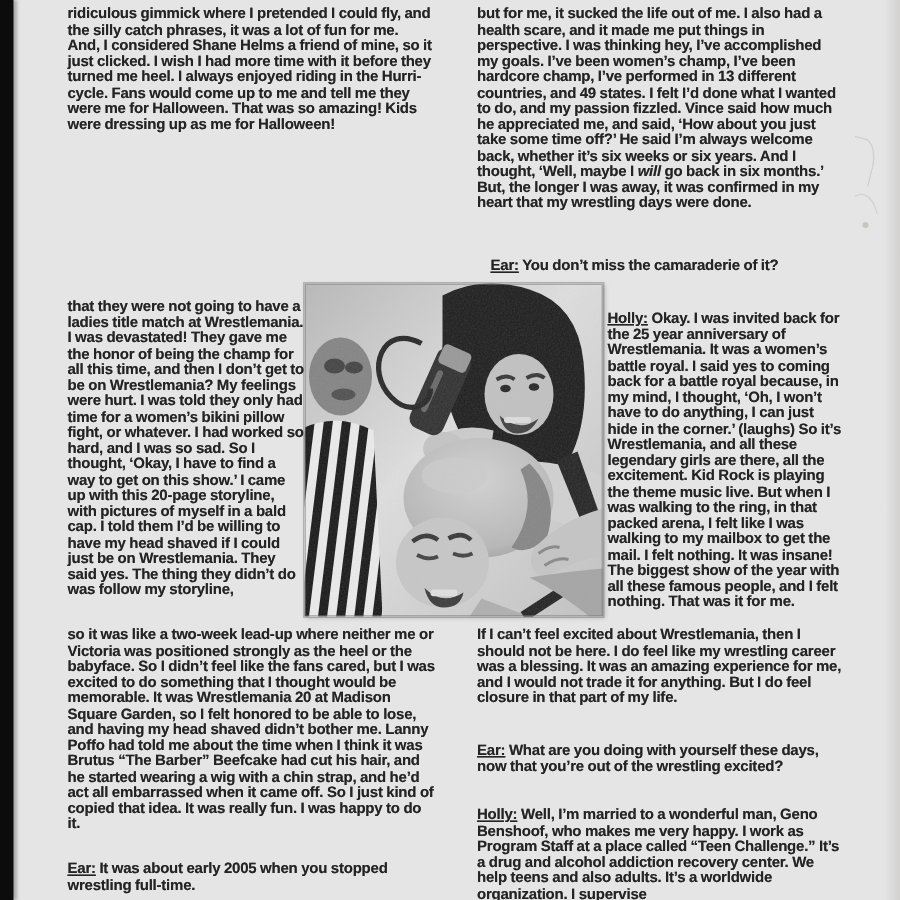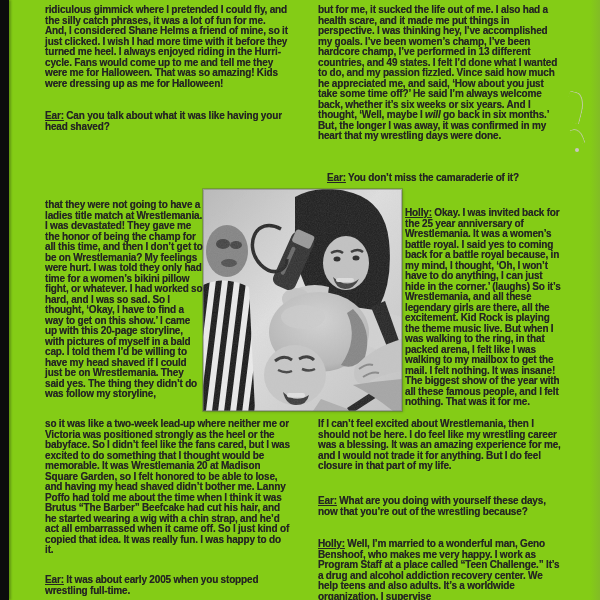--- a/index.html
+++ b/index.html
@@ -1,18 +1,18 @@
 <!DOCTYPE html>
 <html><head>
 <meta charset="utf-8">
 <style>
   html,body{margin:0;padding:0;background:#888;}
   #page{
     position:relative; width:600px; height:600px; overflow:hidden;
-    background:#84cc16;
+    background:#e5e5e5;
     font-family:"Liberation Sans","DejaVu Sans",sans-serif;
   }
   
   #left-bar{
     position:absolute; left:0; top:0; width:9px; height:600px;
     background:#0c0c0c;
     box-shadow:2px 0 2px rgba(0,0,0,.25);
   }
   
   #right-shade{
@@ -62,38 +62,37 @@
 <div id="page">
 
   <div id="left-bar"></div>
   <div id="right-shade"></div>
   <div id="wrinkle1" class="wrinkle"></div>
   <div id="wrinkle2" class="wrinkle"></div>
   <div id="wrinkle3" class="wrinkle"></div>
 
   <p class="blk" id="lp1"><span>ridiculous gimmick where I pretended I could fly, and the silly catch phrases, it was a lot of fun for me. And, I considered Shane Helms a friend of mine, so it just clicked. I wish I had more time with it before they turned me heel. I always enjoyed riding in the Hurri-cycle. Fans would come up to me and tell me they were me for Halloween. That was so amazing! Kids were dressing up as me for Halloween!</span></p>
 
-  <p class="blk" id="lp2"><span class="spk">Ear:</span><span> Can you talk about what it was like having your head shaved?</span></p>
 
 
   <p class="blk" id="lp4"><span>that they were not going to have a ladies title match at Wrestlemania. I was devastated! They gave me the honor of being the champ for all this time, and then I don’t get to be on Wrestlemania? My feelings were hurt. I was told they only had time for a women’s bikini pillow fight, or whatever. I had worked so hard, and I was so sad. So I thought, ‘Okay, I have to find a way to get on this show.’ I came up with this 20-page storyline, with pictures of myself in a bald cap. I told them I’d be willing to have my head shaved if I could just be on Wrestlemania. They said yes. The thing they didn’t do was follow my storyline,</span></p>
 
   <p class="blk" id="lp5"><span>so it was like a two-week lead-up where neither me or Victoria was positioned strongly as the heel or the babyface. So I didn’t feel like the fans cared, but I was excited to do something that I thought would be memorable. It was Wrestlemania 20 at Madison Square Garden, so I felt honored to be able to lose, and having my head shaved didn’t bother me. Lanny Poffo had told me about the time when I think it was Brutus “The Barber” Beefcake had cut his hair, and he started wearing a wig with a chin strap, and he’d act all embarrassed when it came off. So I just kind of copied that idea. It was really fun. I was happy to do it.</span></p>
 
   <p class="blk" id="lp6"><span class="spk">Ear:</span><span> It was about early 2005 when you stopped wrestling full-time.</span></p>
 
   <p class="blk" id="rp1"><span>but for me, it sucked the life out of me. I also had a health scare, and it made me put things in perspective. I was thinking hey, I’ve accomplished my goals. I’ve been women’s champ, I’ve been hardcore champ, I’ve performed in 13 different countries, and 49 states. I felt I’d done what I wanted to do, and my passion fizzled. Vince said how much he appreciated me, and said, ‘How about you just take some time off?’ He said I’m always welcome back, whether it’s six weeks or six years. And I thought, ‘Well, maybe I </span><i>will</i><span> go back in six months.’ But, the longer I was away, it was confirmed in my heart that my wrestling days were done.</span></p>
 
   <p class="blk" id="rp2"><span class="spk">Ear:</span><span> You don’t miss the camaraderie of it?</span></p>
 
   <p class="blk" id="rp3"><span class="spk">Holly:</span><span> Okay. I was invited back for the 25 year anniversary of Wrestlemania. It was a women’s battle royal. I said yes to coming back for a battle royal because, in my mind, I thought, ‘Oh, I won’t have to do anything, I can just hide in the corner.’ (laughs) So it’s Wrestlemania, and all these legendary girls are there, all the excitement. Kid Rock is playing the theme music live. But when I was walking to the ring, in that packed arena, I felt like I was walking to my mailbox to get the mail. I felt nothing. It was insane! The biggest show of the year with all these famous people, and I felt nothing. That was it for me.</span></p>
 
   <p class="blk" id="rp4"><span>If I can’t feel excited about Wrestlemania, then I should not be here. I do feel like my wrestling career was a blessing. It was an amazing experience for me, and I would not trade it for anything. But I do feel closure in that part of my life.</span></p>
 
-  <p class="blk" id="rp5"><span class="spk">Ear:</span><span> What are you doing with yourself these days, now that you’re out of the wrestling because?</span></p>
+  <p class="blk" id="rp5"><span class="spk">Ear:</span><span> What are you doing with yourself these days, now that you’re out of the wrestling excited?</span></p>
 
   <p class="blk" id="rp6"><span class="spk">Holly:</span><span> Well, I’m married to a wonderful man, Geno Benshoof, who makes me very happy. I work as Program Staff at a place called “Teen Challenge.” It’s a drug and alcohol addiction recovery center. We help teens and also adults. It’s a worldwide organization. I supervise</span></p>
 
   <div id="photo" title="Black-and-white photo: Victoria, grinning with long dark hair, shaves Molly Holly's head with electric clippers at Wrestlemania while a referee in a striped shirt watches; Molly grimaces, her head half-shaved, a hand gripping her shoulder.">
     <svg width="199" height="222" viewBox="0 0 199 222" xmlns="http://www.w3.org/2000/svg">
       <defs>
         <linearGradient id="bgG" x1="0" y1="0" x2="1" y2="1">
           <stop offset="0" stop-color="#b9b6b1"></stop>
           <stop offset="0.45" stop-color="#dddbd6"></stop>
           <stop offset="1" stop-color="#c2bfba"></stop>

